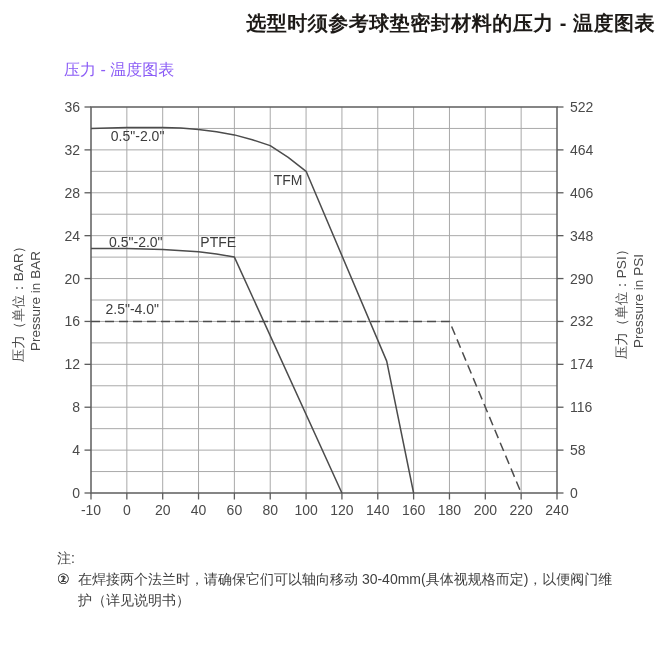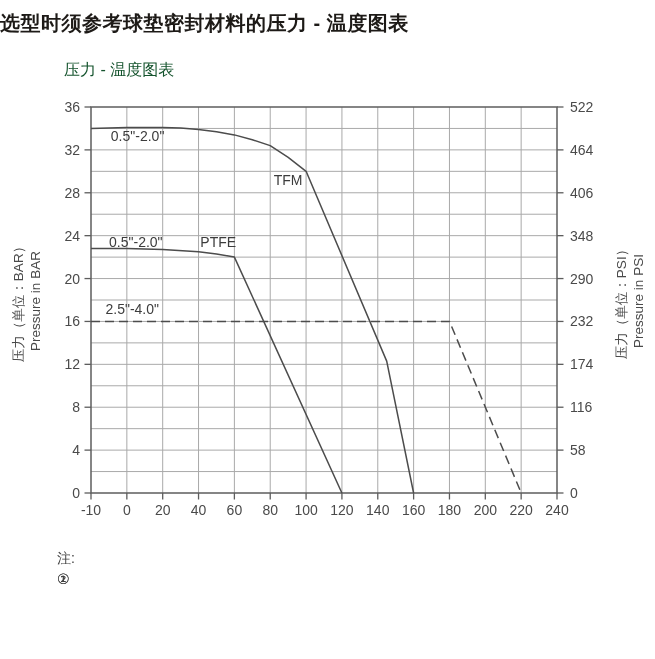--- a/index.html
+++ b/index.html
@@ -1,26 +1,26 @@
 <!DOCTYPE html>
 <html><head>
 <meta charset="utf-8">
 <style>
   html,body{margin:0;padding:0;background:#ffffff;}
   .page{
     position:relative;width:655px;height:659px;background:#ffffff;
     font-family:"Liberation Sans","DejaVu Sans",sans-serif;overflow:hidden;
   }
   .title{
-    position:absolute;top:10px;left:0;width:655px;text-align:left;
+    position:absolute;top:10px;left:0;width:655px;text-align:right;
     font-size:20px;font-weight:bold;color:#1d1a17;letter-spacing:.5px;
   }
   .subtitle{
     position:absolute;top:60px;left:64px;
-    font-size:16px;color:#14532d;
+    font-size:16px;color:#8b5cf6;
   }
   svg.chart{position:absolute;top:0;left:0;display:block;}
   .ylab{
     position:absolute;transform:translate(-50%,-50%) rotate(-90deg);
     text-align:center;white-space:nowrap;font-size:13.5px;line-height:17px;color:#4a4a4a;
   }
   .ylab-left{left:27px;top:301px;}
   .ylab-right{left:630px;top:301px;}
   .notes{
     position:absolute;left:57px;top:548px;width:558px;
@@ -157,16 +157,17 @@
     <div>Pressure in PSI</div>
   </div>
 
   <div class="notes">
     <div class="note-heading">注:</div>
     <div class="note-item">
       <span class="note-marker">①</span>
     </div>
     <div class="note-item">
       <span class="note-marker">②</span>
+      <span>在焊接两个法兰时，请确保它们可以轴向移动 30-40mm(具体视规格而定)，以便阀门维护（详见说明书）</span>
     </div>
   </div>
 
 </div>
 
 </body></html>

